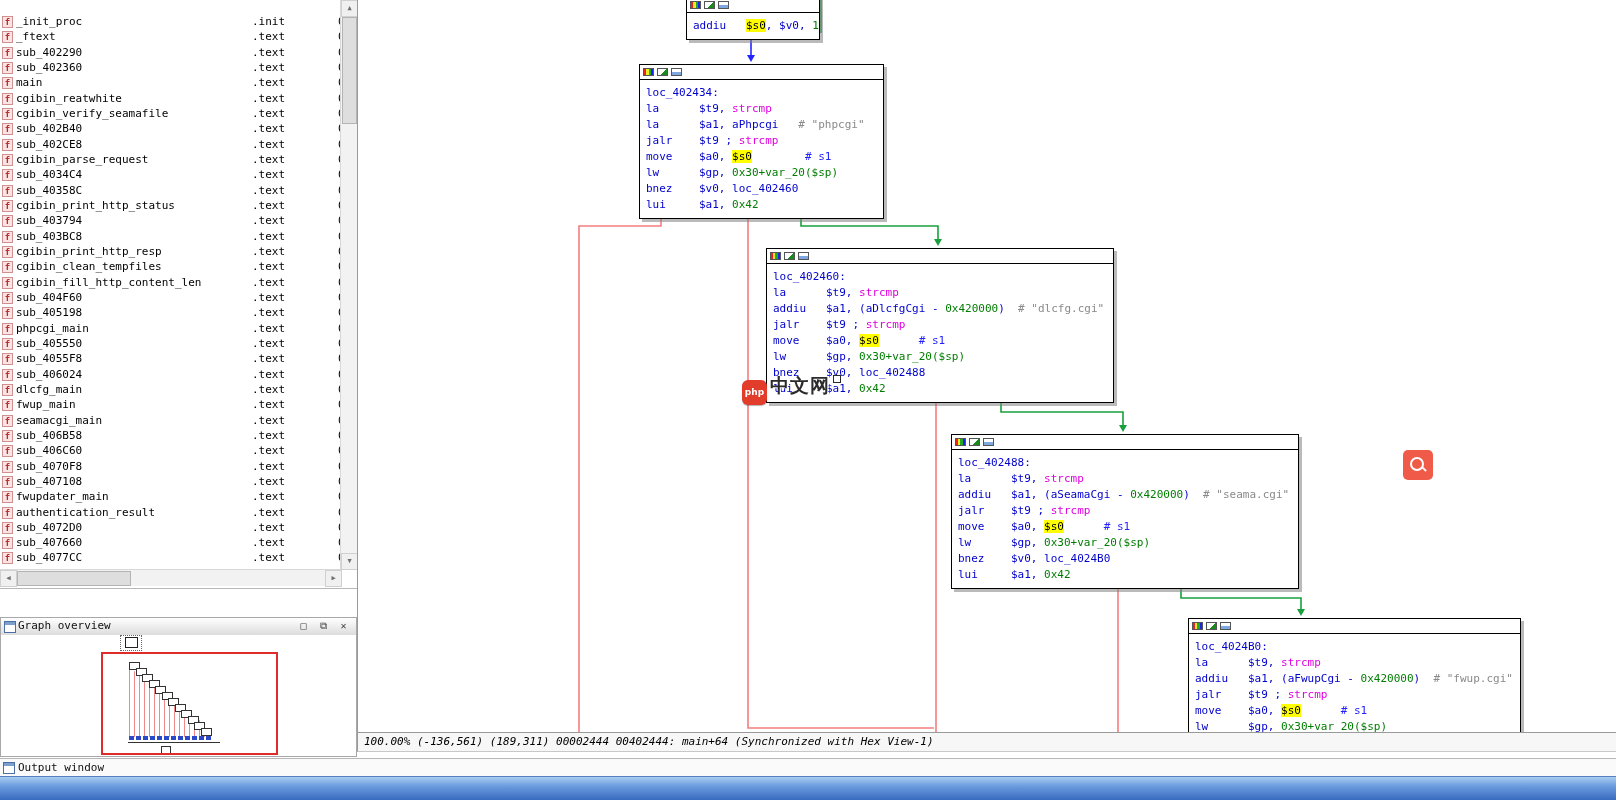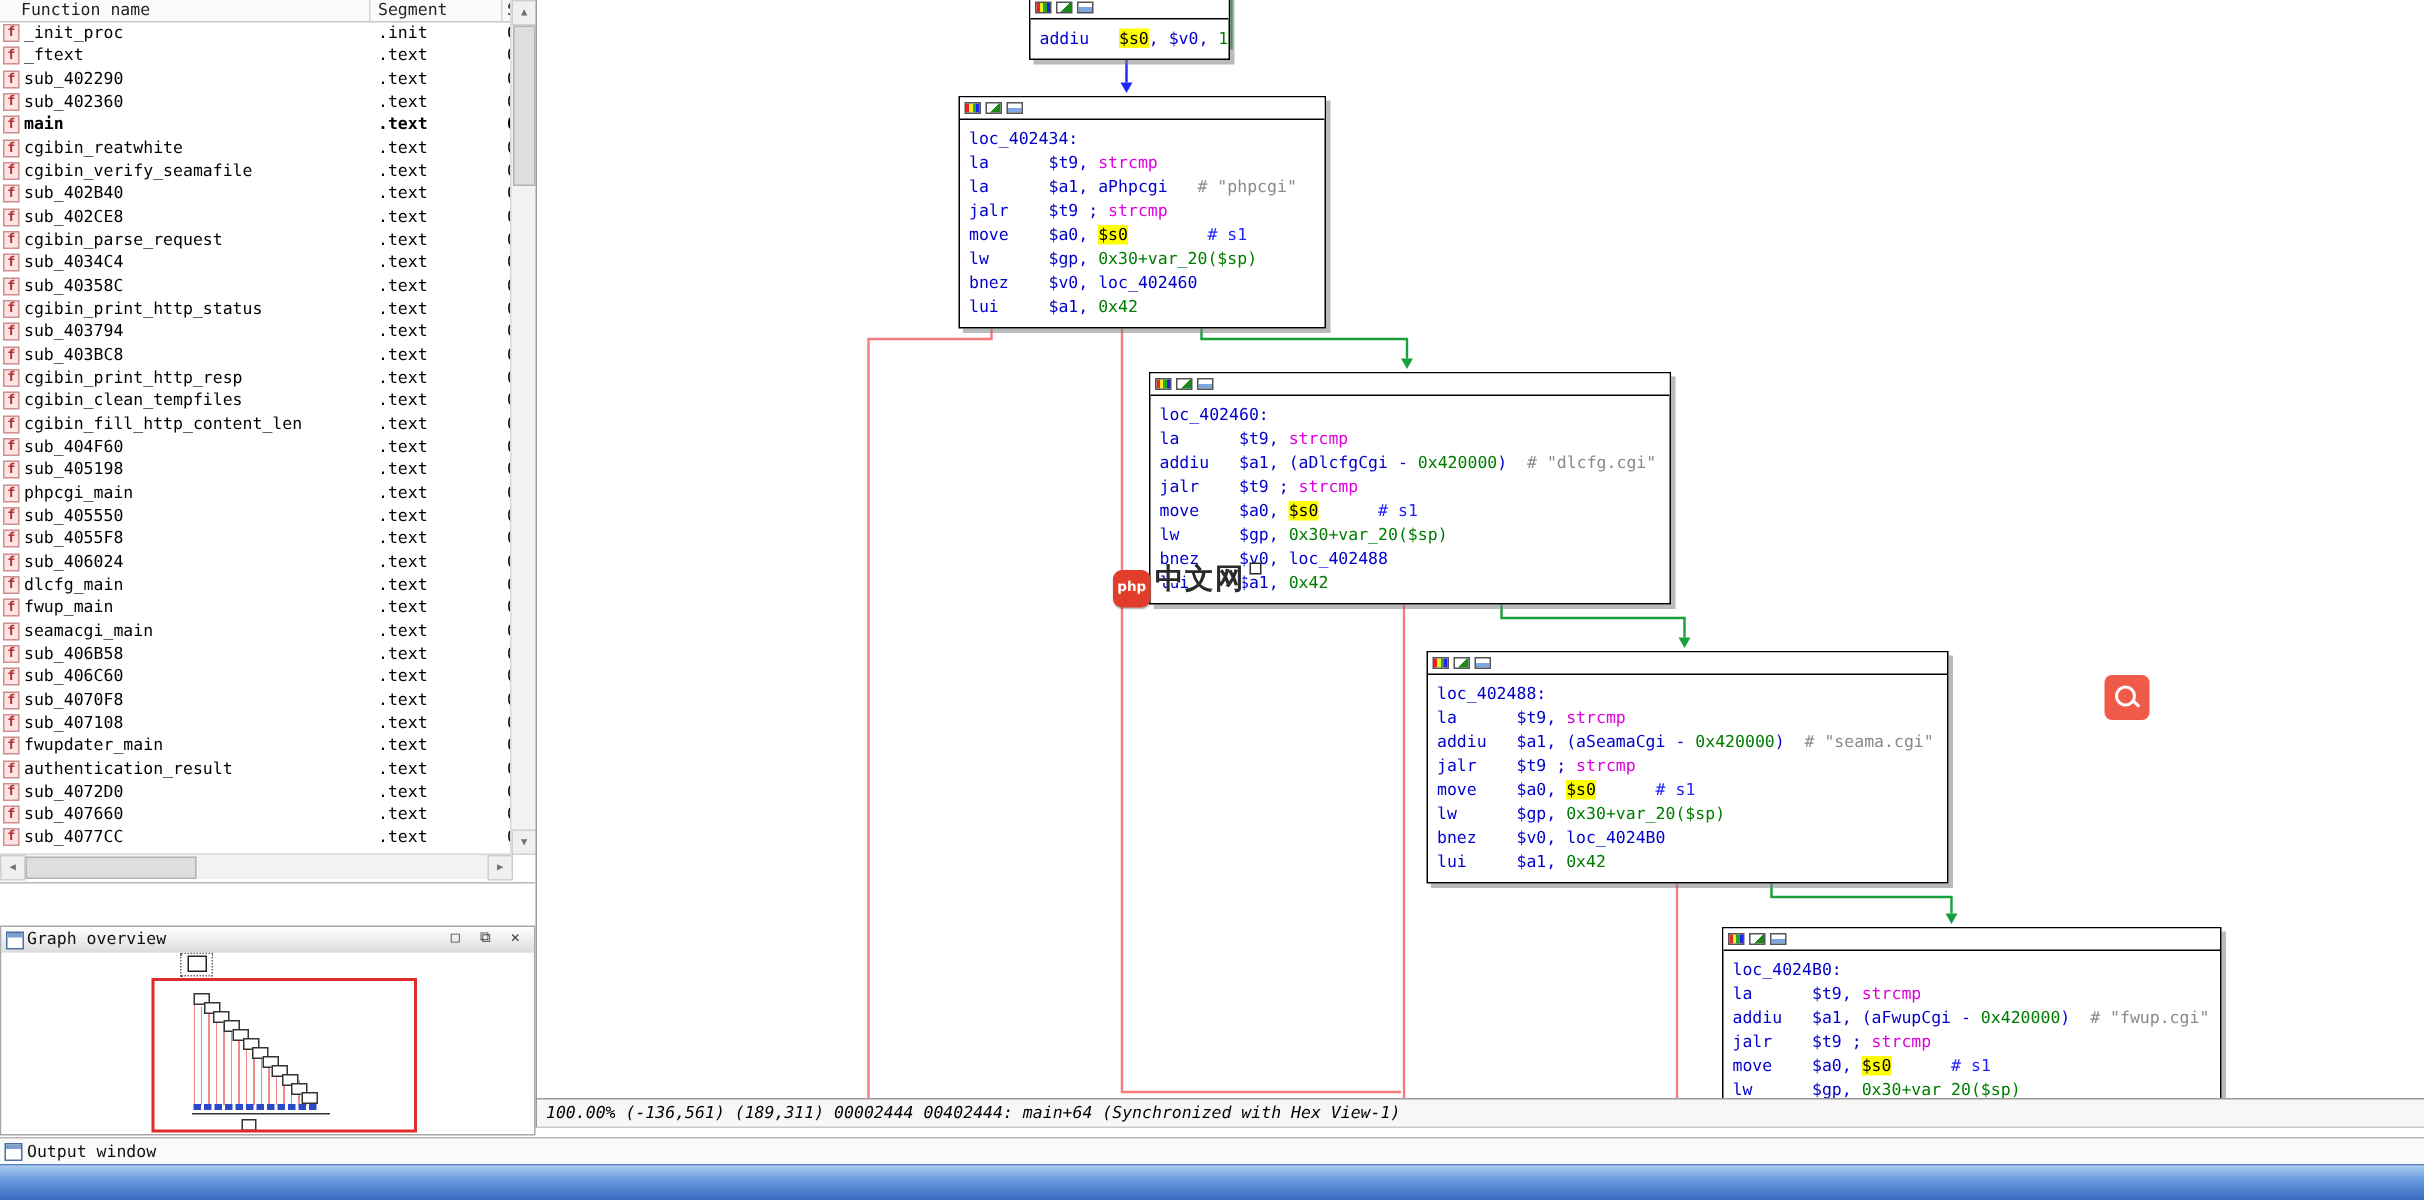--- a/index.html
+++ b/index.html
@@ -17,21 +17,21 @@
   .fp-h-seg{left:252px;}
   .fp-h-start{left:338px;}
   .fp-sep{position:absolute;top:0;width:1px;height:14px;background:#d4d4d4;}
   #functions-list{position:absolute;left:0;top:14px;width:341px;height:552px;overflow:hidden;}
   .frow{position:relative;height:15.33px;line-height:15.33px;font-size:11px;color:#000;white-space:nowrap;}
   .frow .ficon{position:absolute;left:2px;top:2px;width:9px;height:10px;background:#fde3e3;border:1px solid #cf9090;color:#b53030;
     font:bold 9px/10px "DejaVu Sans Mono",monospace;text-align:center;}
   .frow .fname{position:absolute;left:16px;width:228px;overflow:hidden;}
   .frow .fseg{position:absolute;left:252px;width:80px;}
   .frow .fstart{position:absolute;left:338px;width:8px;overflow:hidden;}
-  .frow.bold .fname,.frow.bold .fseg,.frow.bold .fstart{font-weight:bold;}
+  .frow.bold .fname,.frow.bold .fseg,.frow.bold .fstart{font-weight:normal;}
   
   .vscroll{position:absolute;right:0;top:0;width:16px;height:570px;background:#f2f2f2;border-left:1px solid #d8d8d8;}
   .sbtn{position:absolute;left:0;width:15px;height:15px;background:#f0f0f0;border:1px solid #d0d0d0;color:#707070;
     font-size:7px;line-height:14px;text-align:center;}
   .vthumb{position:absolute;left:1px;top:17px;width:13px;height:105px;background:#dedede;border:1px solid #b4b4b4;}
   .hscroll{position:absolute;left:0;bottom:2px;width:341px;height:16px;background:#f2f2f2;border-top:1px solid #d8d8d8;}
   .hthumb{position:absolute;left:17px;top:1px;width:112px;height:13px;background:#dedede;border:1px solid #b4b4b4;}
   
   #overview-panel{position:absolute;left:0;top:617px;width:357px;height:140px;border:1px solid #a8a8a8;background:#fff;box-sizing:border-box;}
   .ov-title{position:relative;height:17px;background:linear-gradient(180deg,#ffffff,#dcdcdc);border-bottom:1px solid #b0b0b0;
@@ -86,27 +86,20 @@
   #watermark .wm-text{font-size:19px;font-weight:bold;color:#2b2b2b;text-shadow:1px 1px 0 #fff;letter-spacing:1px;}
   #watermark .wm-reg{width:6px;height:6px;border:1px solid #2b2b2b;margin-top:-14px;}
   #search-btn{position:absolute;left:1403px;top:450px;width:30px;height:30px;border-radius:5px;background:#ef5a49;z-index:50;}
   #search-btn .lens{position:absolute;left:7px;top:7px;width:10px;height:10px;border:2px solid #fff;border-radius:50%;}
   #search-btn .handle{position:absolute;left:18px;top:18px;width:6px;height:2px;background:#fff;transform:rotate(45deg);}
 </style>
 </head>
 <body>
 
 <div id="functions-panel">
-  <div class="fp-header">
-    <span class="fp-h-name">Function name</span>
-    <span class="fp-h-seg">Segment</span>
-    <span class="fp-h-start">S</span>
-    <div class="fp-sep" style="left:246px"></div>
-    <div class="fp-sep" style="left:334px"></div>
-  </div>
   <div id="functions-list">
       <div class="frow">
         <span class="ficon">f</span>
         <span class="fname">_init_proc</span>
         <span class="fseg">.init</span>
         <span class="fstart">0</span>
       </div>
       <div class="frow">
         <span class="ficon">f</span>
         <span class="fname">_ftext</span>
@@ -413,21 +406,21 @@
       <div class="gbody"><div class="aline"><span class="sL">loc_402460:</span></div><div class="aline"><span class="sI">la      $t9, </span><span class="sX">strcmp</span></div><div class="aline"><span class="sI">addiu   $a1, (aDlcfgCgi - </span><span class="sN">0x420000</span><span class="sI">)</span><span class="sC">  # "dlcfg.cgi"</span></div><div class="aline"><span class="sI">jalr    $t9 ; </span><span class="sX">strcmp</span></div><div class="aline"><span class="sI">move    $a0, </span><span class="sH">$s0</span><span class="sI">      </span><span class="sR"># s1</span></div><div class="aline"><span class="sI">lw      $gp, </span><span class="sN">0x30+var_20($sp)</span></div><div class="aline"><span class="sI">bnez    $v0, loc_402488</span></div><div class="aline"><span class="sI">lui     $a1, </span><span class="sN">0x42</span></div></div>
     </div>
     <div class="gblock" style="left: 593px; top: 434px; width: 346px;">
       <div class="gtitle">
         <span class="nicon nicon0"></span>
         <span class="nicon nicon1"></span>
         <span class="nicon nicon2"></span>
       </div>
       <div class="gbody"><div class="aline"><span class="sL">loc_402488:</span></div><div class="aline"><span class="sI">la      $t9, </span><span class="sX">strcmp</span></div><div class="aline"><span class="sI">addiu   $a1, (aSeamaCgi - </span><span class="sN">0x420000</span><span class="sI">)</span><span class="sC">  # "seama.cgi"</span></div><div class="aline"><span class="sI">jalr    $t9 ; </span><span class="sX">strcmp</span></div><div class="aline"><span class="sI">move    $a0, </span><span class="sH">$s0</span><span class="sI">      </span><span class="sR"># s1</span></div><div class="aline"><span class="sI">lw      $gp, </span><span class="sN">0x30+var_20($sp)</span></div><div class="aline"><span class="sI">bnez    $v0, loc_4024B0</span></div><div class="aline"><span class="sI">lui     $a1, </span><span class="sN">0x42</span></div></div>
     </div>
-    <div class="gblock" style="left: 790px; top: 618px; width: 331px;">
+    <div class="gblock" style="left: 830px; top: 618px; width: 331px;">
       <div class="gtitle">
         <span class="nicon nicon0"></span>
         <span class="nicon nicon1"></span>
         <span class="nicon nicon2"></span>
       </div>
       <div class="gbody"><div class="aline"><span class="sL">loc_4024B0:</span></div><div class="aline"><span class="sI">la      $t9, </span><span class="sX">strcmp</span></div><div class="aline"><span class="sI">addiu   $a1, (aFwupCgi - </span><span class="sN">0x420000</span><span class="sI">)</span><span class="sC">  # "fwup.cgi"</span></div><div class="aline"><span class="sI">jalr    $t9 ; </span><span class="sX">strcmp</span></div><div class="aline"><span class="sI">move    $a0, </span><span class="sH">$s0</span><span class="sI">      </span><span class="sR"># s1</span></div><div class="aline"><span class="sI">lw      $gp, </span><span class="sN">0x30+var_20($sp)</span></div></div>
     </div>
   </div>
 
 <div id="status-bar">

